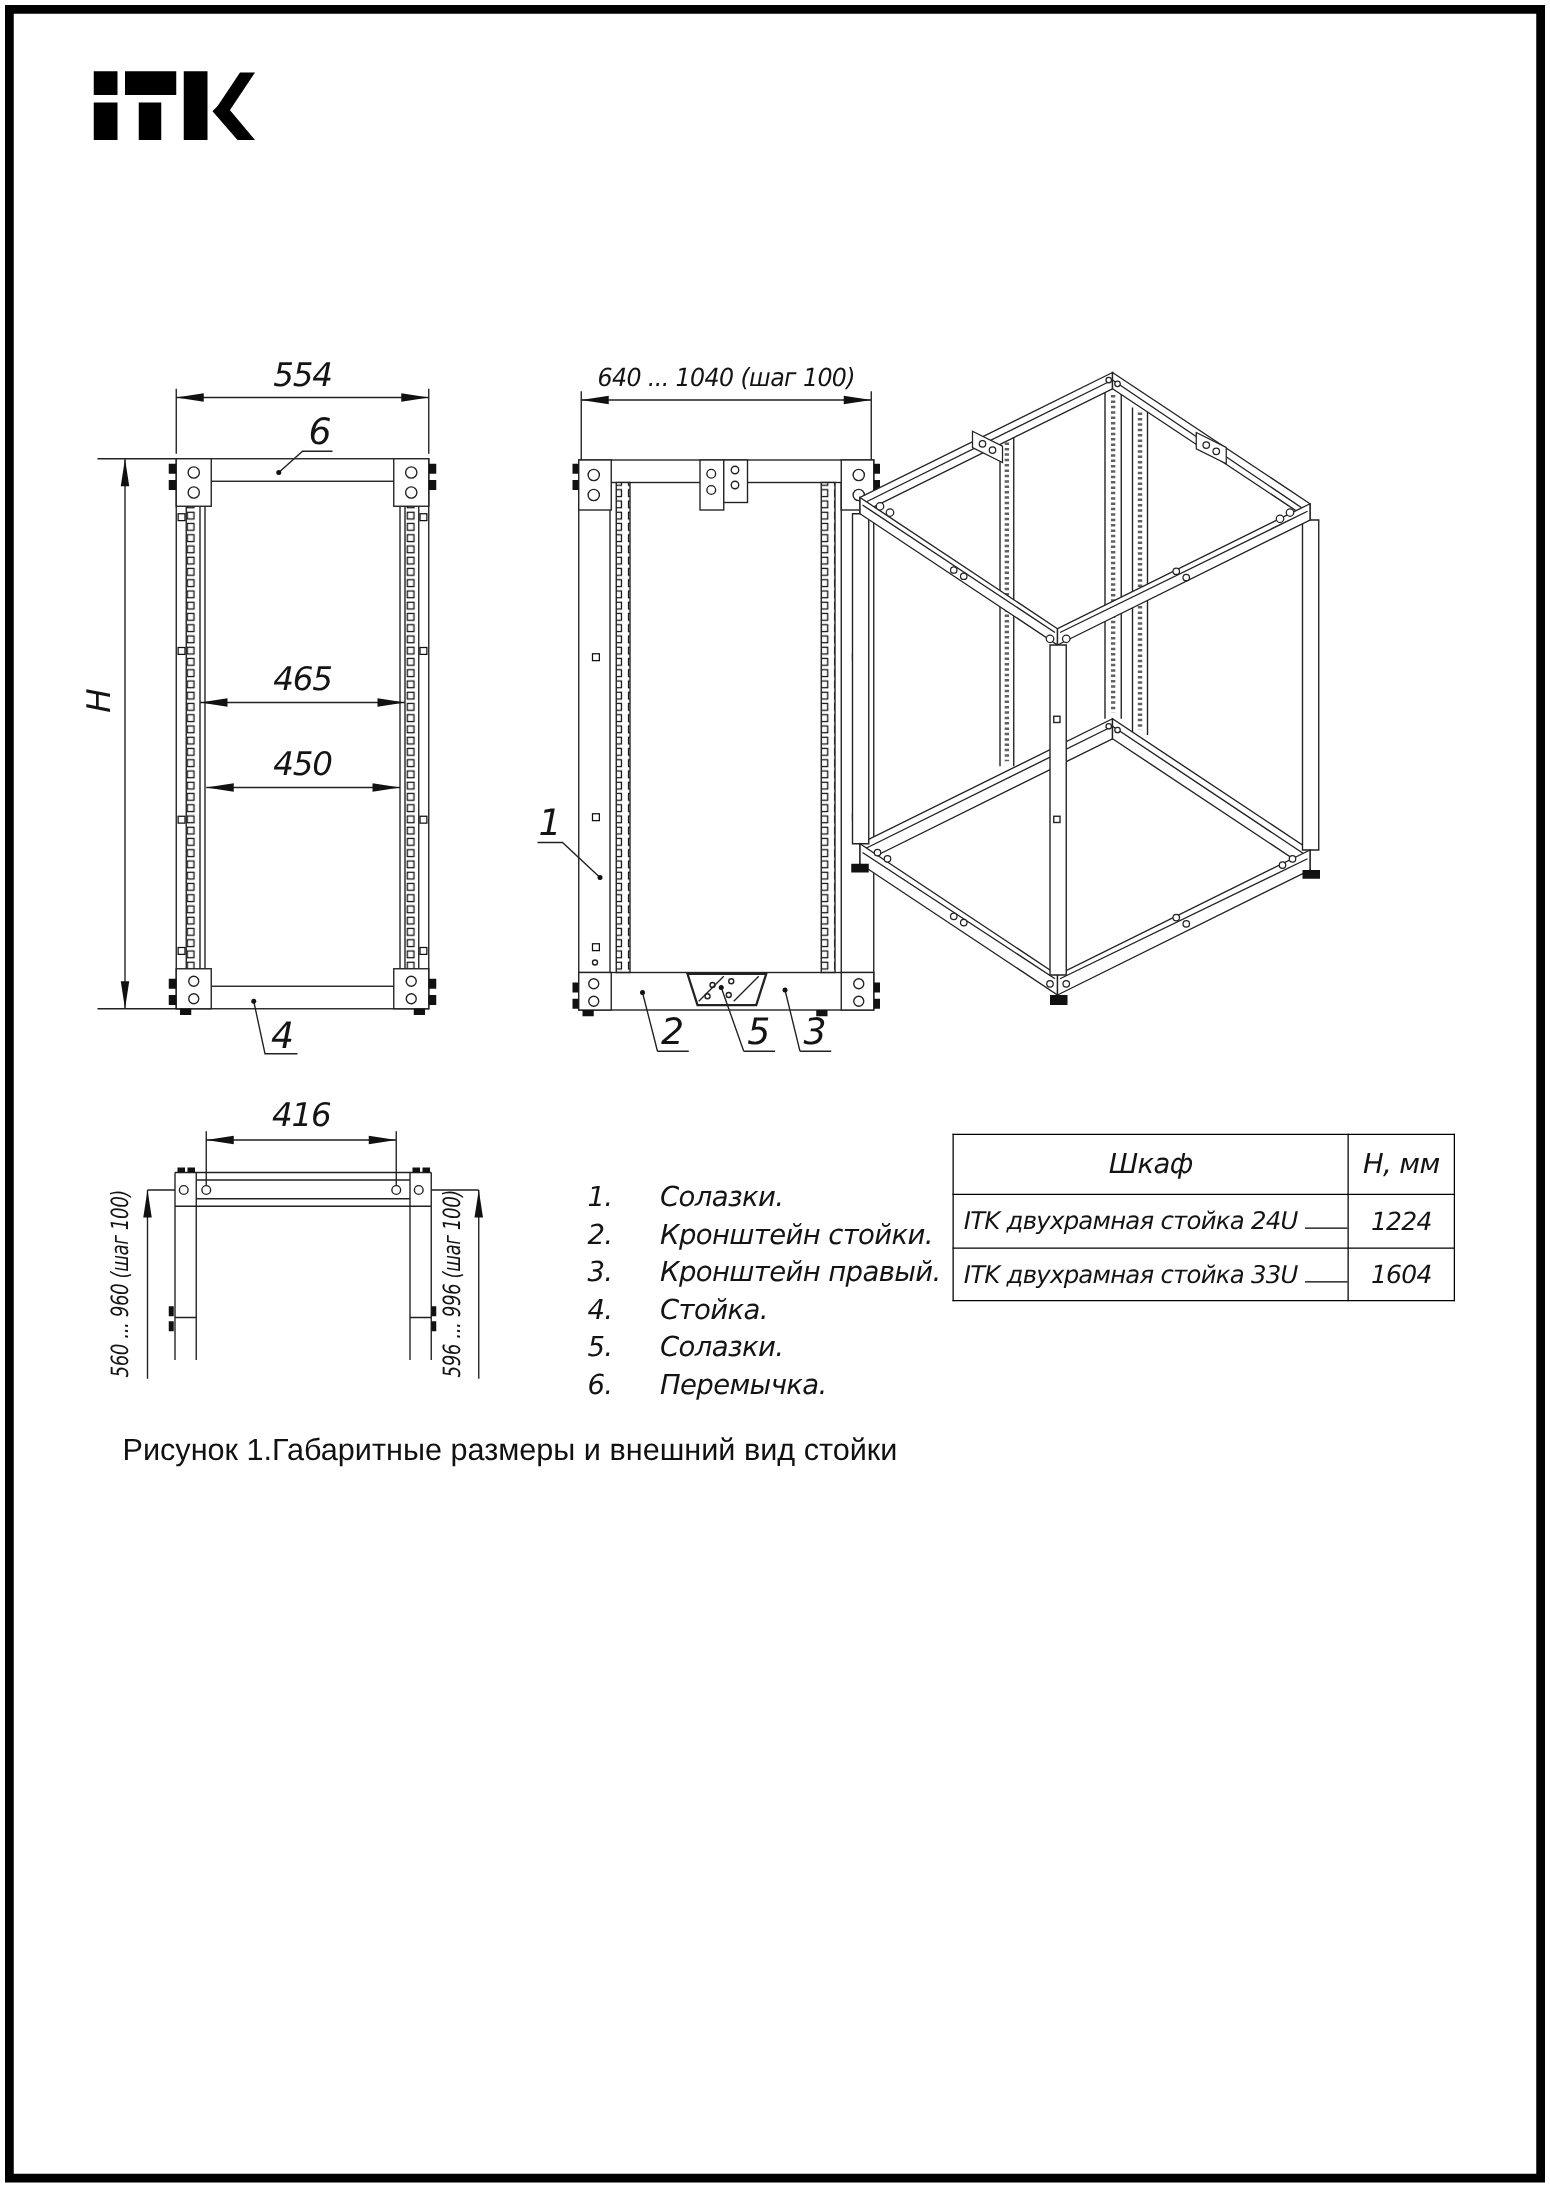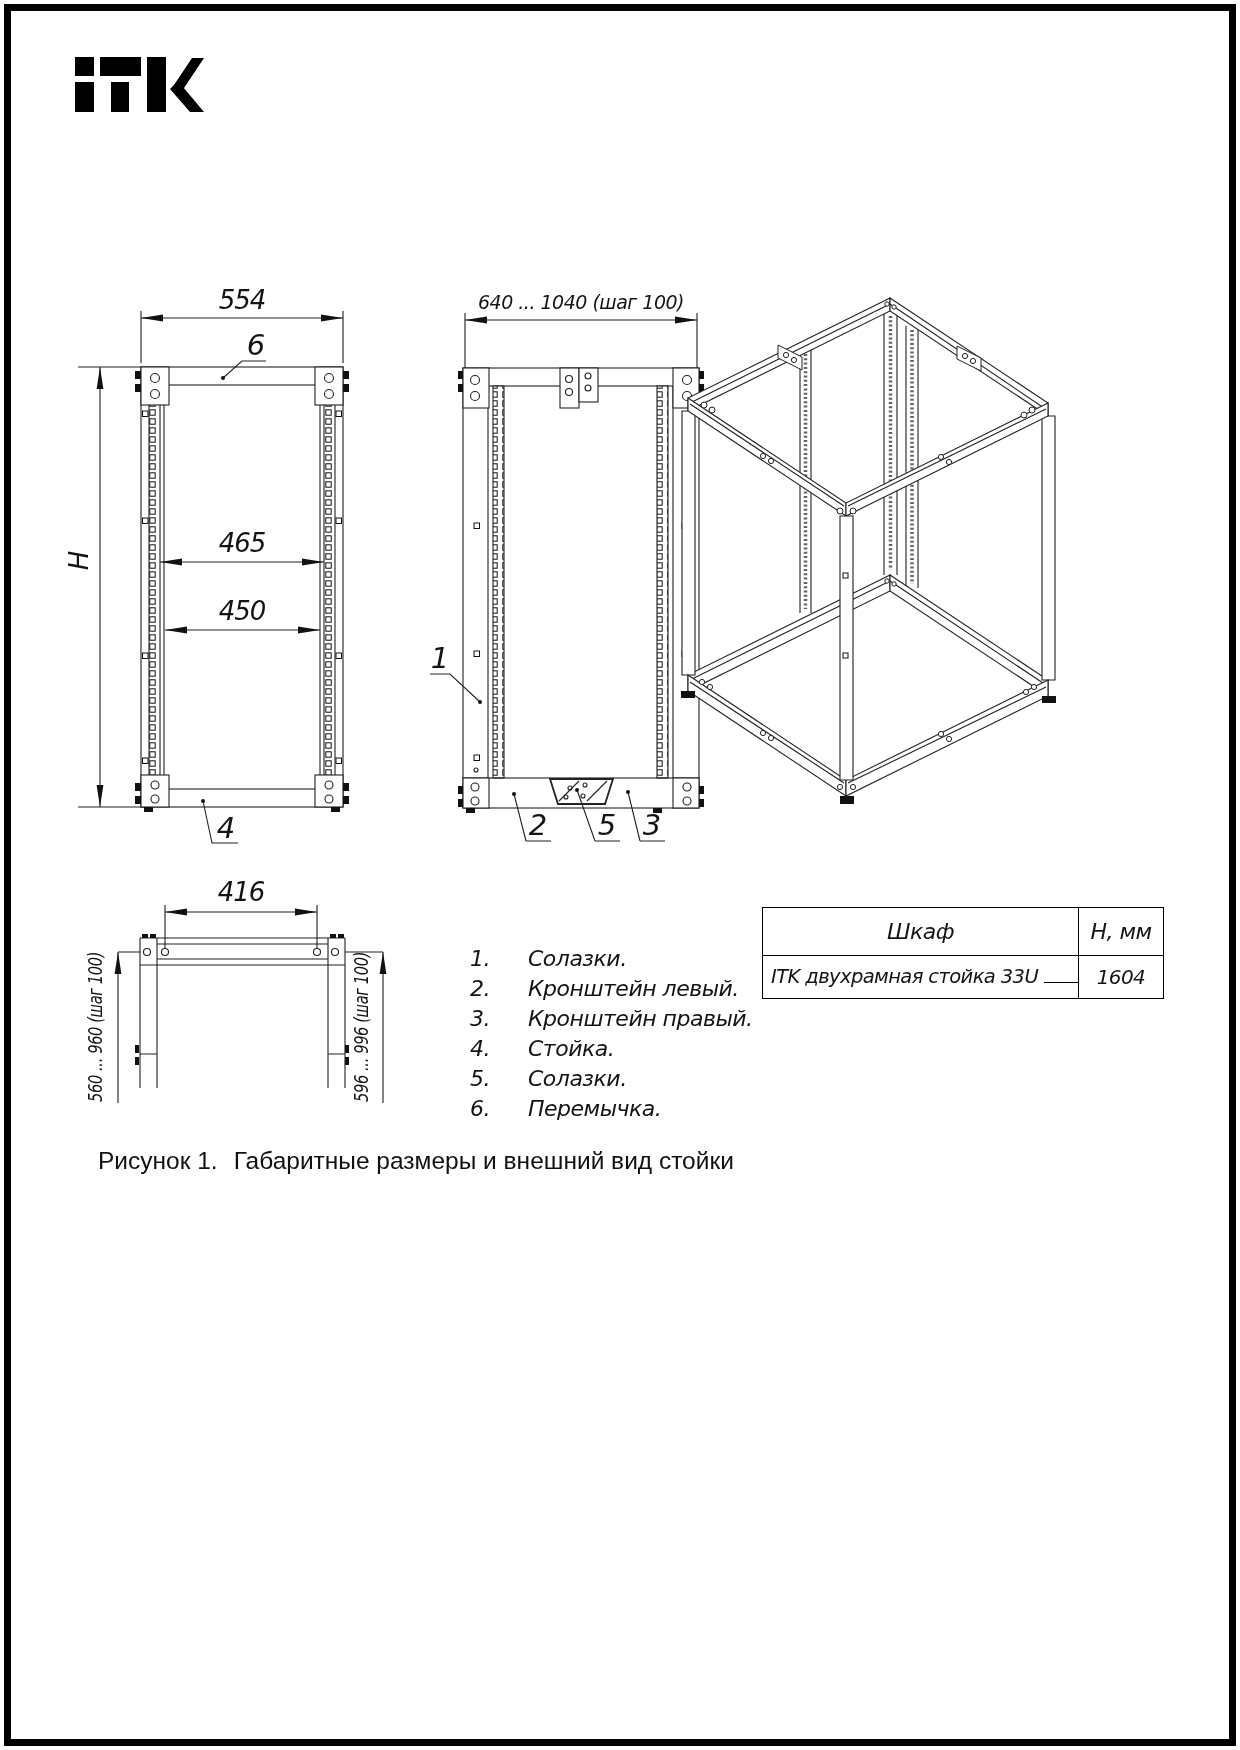--- a/index.html
+++ b/index.html
@@ -27,21 +27,21 @@
   .spec th{height:45px;font-weight:normal;font-size:22px;letter-spacing:-0.5px;}
   .spec td{height:41.5px;font-size:19.5px;letter-spacing:-0.6px;padding:0 8px;}
   .spec td.hcol{text-align:center;font-size:20px;padding:0;}
   .spec col.c1{width:316px;}
   .spec col.c2{width:85px;}
   .blank{display:inline-block;width:58px;height:14px;border-bottom:1.4px solid #000;
          margin-left:6px;}
 
   .caption{position:absolute;left:98px;top:1147px;font-size:24.5px;color:#111;
            font-family:"Liberation Sans","DejaVu Sans",sans-serif;}
-  .caption .pre{margin-right:16px;}
+  .caption .pre{}
 </style>
 </head>
 <body>
 
 <div class="frame"></div>
 
 <svg class="abs" style="left:75px;top:57px" width="130" height="56" viewBox="0 0 130 56" aria-label="iTK">
   <g fill="#000">
     <rect x="0" y="0" width="19" height="19"></rect>
     <rect x="0" y="25" width="19" height="30"></rect>
@@ -302,21 +302,21 @@
   <text class="d19" x="293" y="172" text-anchor="middle" transform="rotate(-90 293 172)" textLength="150" lengthAdjust="spacingAndGlyphs">596 ... 996 (шаг 100)</text>
 </svg>
 
 <div class="legend">
   <div class="row">
       <span class="num">1.</span>
       <span>Солазки.</span>
     </div>
   <div class="row">
       <span class="num">2.</span>
-      <span>Кронштейн левый.</span>
+      <span>Кронштейн стойки.</span>
     </div>
   <div class="row">
       <span class="num">3.</span>
       <span>Кронштейн правый.</span>
     </div>
   <div class="row">
       <span class="num">4.</span>
       <span>Стойка.</span>
     </div>
   <div class="row">
@@ -335,20 +335,24 @@
       <col class="c2">
     </colgroup>
   <thead>
     <tr>
       <th>Шкаф</th>
       <th>H, мм</th>
     </tr>
   </thead>
   <tbody>
     <tr>
+      <td><span>ITK двухрамная стойка 24U</span><span class="blank"></span></td>
+      <td class="hcol">1224</td>
+    </tr>
+    <tr>
       <td><span>ITK двухрамная стойка 33U</span><span class="blank"></span></td>
       <td class="hcol">1604</td>
     </tr>
   </tbody>
 </table>
 
 <div class="caption">
   <span class="pre">Рисунок 1.</span><span>Габаритные размеры и внешний вид стойки</span>
 </div>
 

